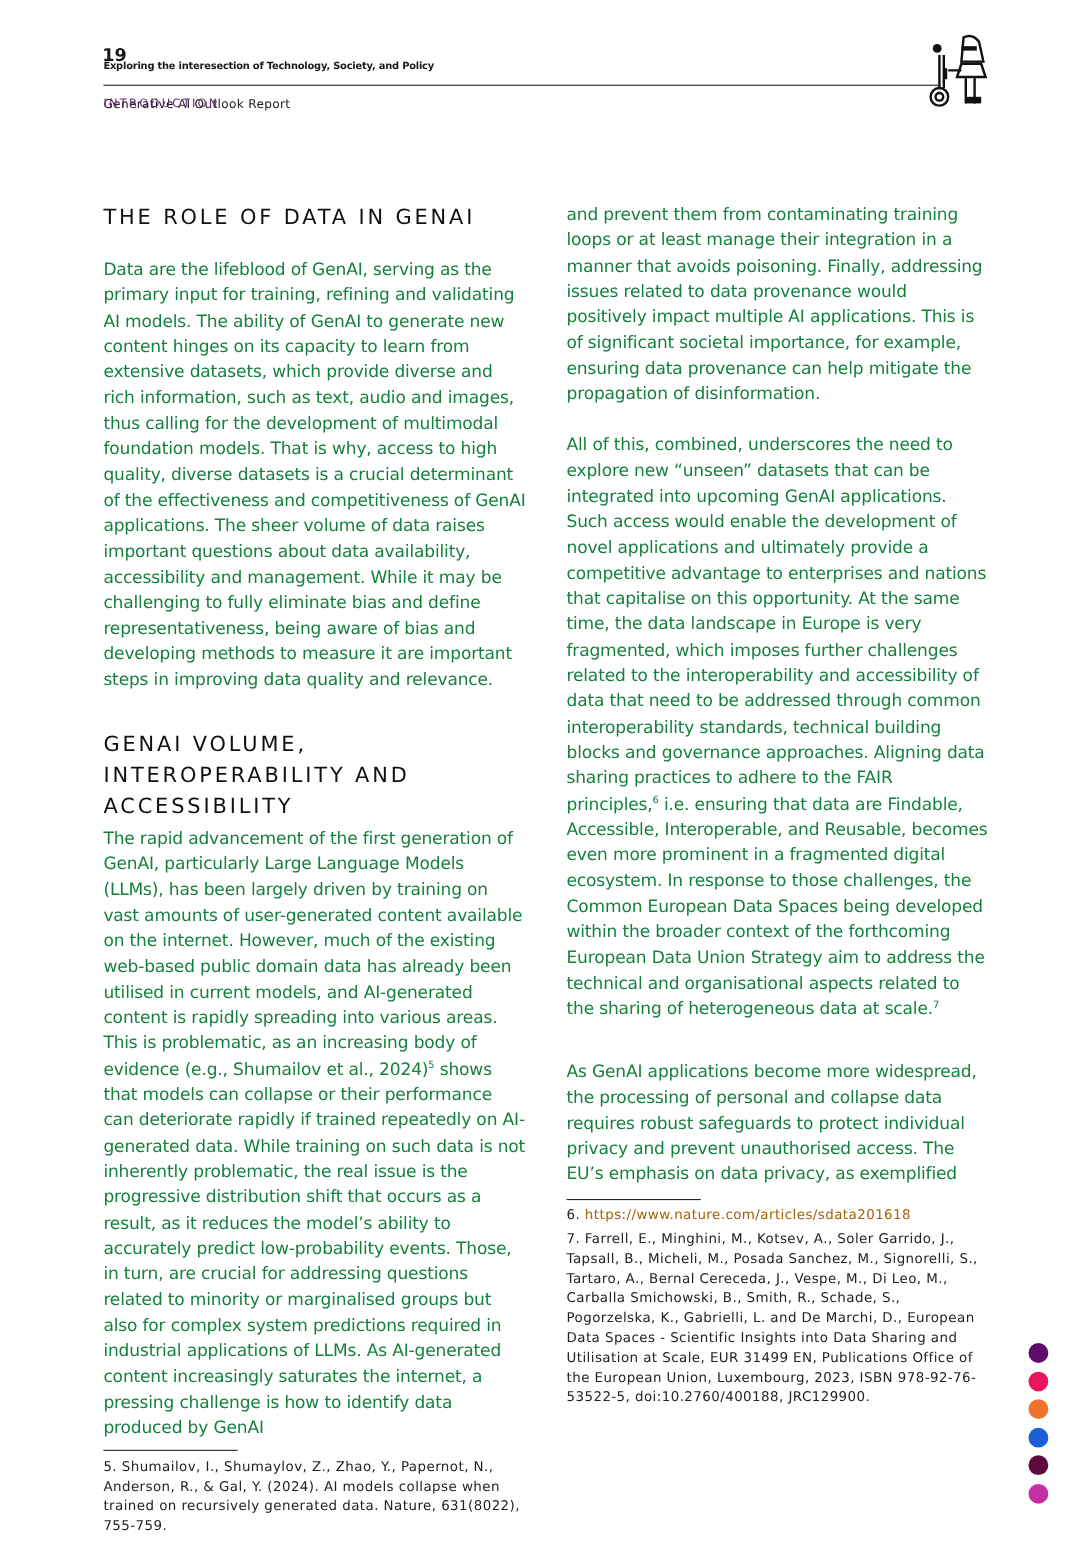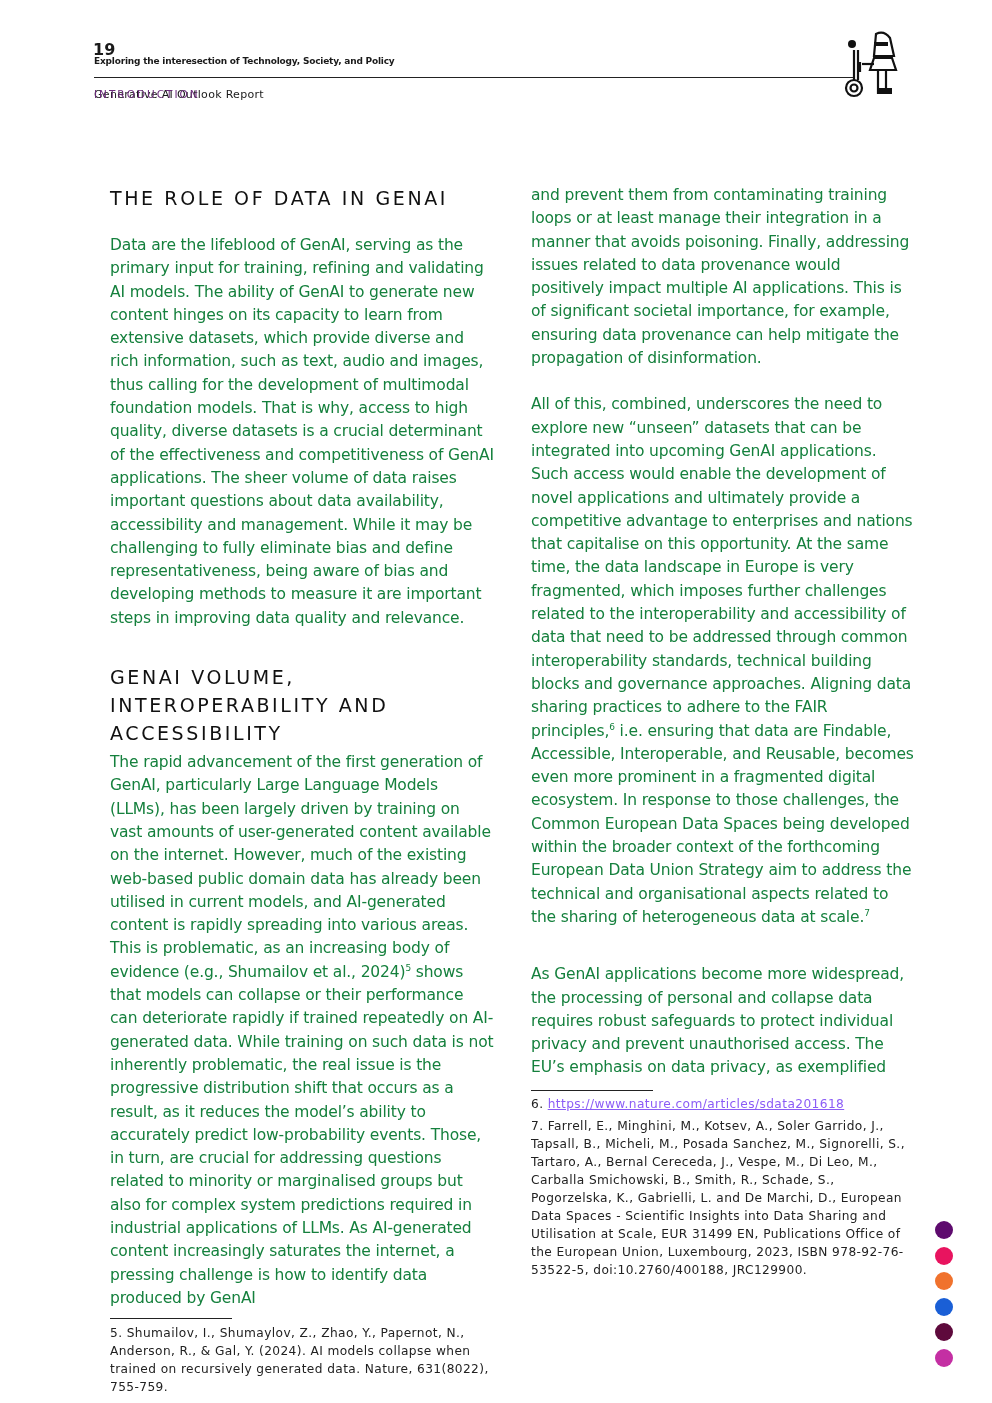--- a/index.html
+++ b/index.html
@@ -4,29 +4,29 @@
 <style>
   html, body { margin:0; padding:0; background:#ffffff; }
   body { width:992px; height:1403px; position:relative; overflow:hidden;
          font-family:"DejaVu Sans", sans-serif; color:#1a1a1a; }
   .page-num { position:absolute; left:60px; top:40px; font-size:16px; font-weight:bold;margin-left:33px; }
   .hdr-title { position:absolute; left:94px; top:42px; font-size:11px; letter-spacing:0.3px;margin-top:46px; }
   .hdr-sub { position:absolute; left:94px; top:56px; font-size:9px; letter-spacing:-0.2px;font-weight:bold; }
   .hdr-rule { position:absolute; left:94px; top:77px; width:760px; height:1px; background:#222; }
   .section-label { position:absolute; left:94px; top:88px; font-size:10.5px; letter-spacing:2px; color:#6b2b7a; }
   .mascot { position:absolute; left:838px; top:28px; width:64px; height:72px; }
-  .col { position:absolute; width:384px;margin-left:16px; }
+  .col { position:absolute; width:384px; }
   .col-left { left:94px; top:184px; }
   .col-right { left:515px; top:184px; }
   h2 { font-weight:normal; font-size:19px; letter-spacing:2.6px; line-height:28px; margin:0; color:#111; }
   p { margin:0; font-size:15.5px; line-height:23.3px; color:#15803d; letter-spacing:-0.15px; }
   sup { font-size:9px; line-height:0; vertical-align:6px; }
   .fn-rule { width:122px; height:1px; background:#222; }
   .fn { font-size:12.2px; line-height:18px; letter-spacing:0.4px; color:#222; margin:0; }
-  .fn a { color:#8b5cf6; text-decoration:underline; }
+  .fn a { color:#a16207; }
   .dots { position:absolute; left:935px; top:1221px; }
   .dot { width:18px; height:18px; border-radius:50%; margin-bottom:7.6px; }
 </style>
 </head>
 <body>
 
 <div class="page-num">19</div>
 <div class="hdr-title">Generative AI Outlook Report</div>
 <div class="hdr-sub">Exploring the interesection of Technology, Society, and Policy</div>
 <div class="hdr-rule"></div>

